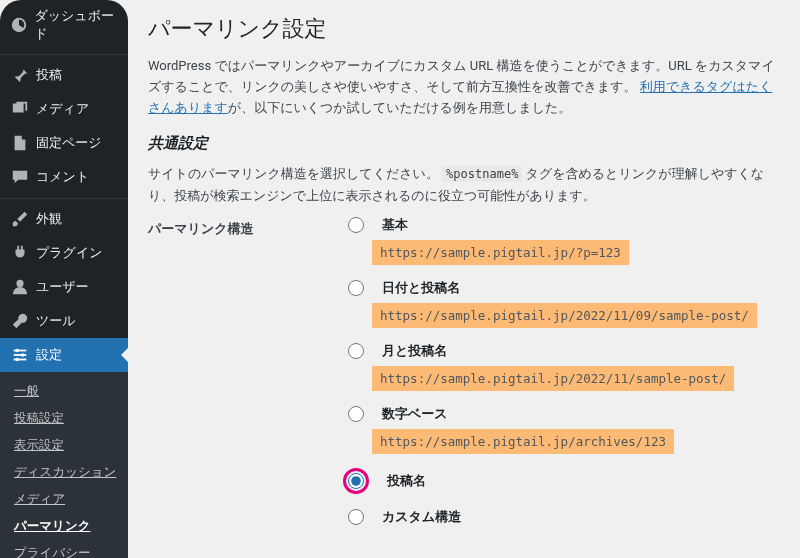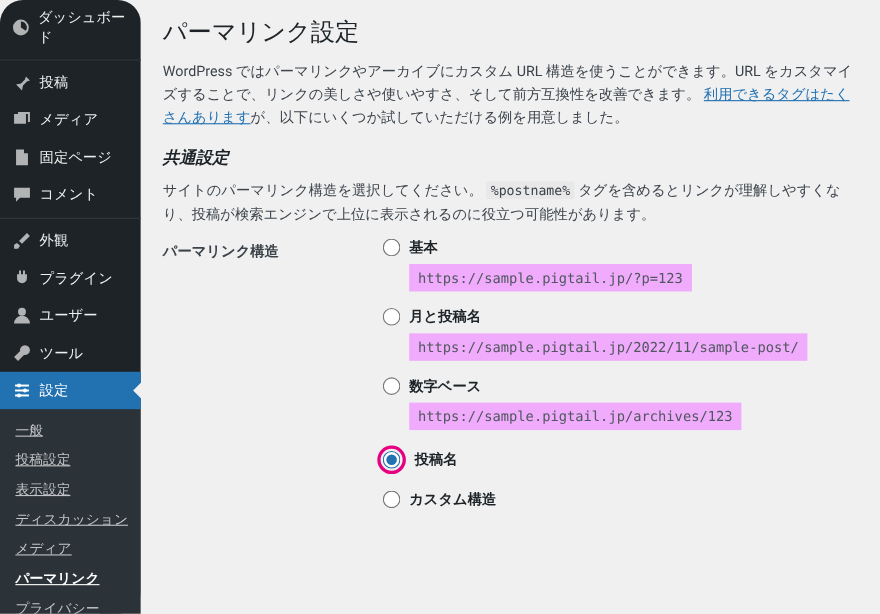--- a/index.html
+++ b/index.html
@@ -21,25 +21,25 @@
   p.intro { font-size:13px; line-height:1.6; margin-bottom:12px;}
   p.intro a { color:#2271b1; text-decoration:underline;}
   h2 { font-size:15px; font-weight:700; color:#1d2327; margin:16px 0 10px;font-style:italic;}
   p.desc { font-size:13px; line-height:1.7; margin-bottom:6px;}
   code.tag { background:#e8e8e8; padding:1px 4px; font-family: Consolas, Monaco, monospace; font-size:12px;}
   .form-table { width:100%; margin-top:8px;}
   .form-row { display:flex; }
   .th { width:200px; font-weight:700; font-size:13px; padding-top:4px;}
   .td { flex:1; }
   .opt { margin-bottom:14px; }
-  .opt label { display:flex; align-items:center; gap:8px; font-weight:700; font-size:13px; color:#1d2327; margin-bottom:6px;}
+  .opt label { display:flex; align-items:center; gap:18px; font-weight:700; font-size:13px; color:#1d2327; margin-bottom:6px;}
   .opt input[type=radio]{ width:16px; height:16px; accent-color:#2271b1;}
   .radio-hl { display:inline-flex; align-items:center; justify-content:center; width:26px; height:26px; border:3px solid #e6007e; border-radius:50%; margin-left:-5px;}
   .radio-hl input[type=radio]{ margin:0; width:16px; height:16px; }
-  .example { font-family: Consolas, Monaco, monospace; font-size:12.5px; color:#50575e; background:#f0abfc; padding:5px 8px; display:inline-block; margin-left:24px;}
+  .example { font-family: Consolas, Monaco, monospace; font-size:12.5px; color:#50575e; background:#fdba74; padding:5px 8px; display:inline-block; margin-left:24px;}
   svg { width:18px; height:18px; fill:currentColor;}
 </style>
 </head>
 <body>
 
 <div class="wrap">
   <div class="sidebar">
     <ul class="menu">
       <li>
           <span class="ico">
@@ -159,20 +159,27 @@
         <div class="td">
 
           <div class="opt">
             <label>
                 <input type="radio" name="perm" style="">
                 <span>基本</span>
               </label>
             <div class="example">https://sample.pigtail.jp/?p=123</div>
           </div>
 
+          <div class="opt">
+            <label>
+                <input type="radio" name="perm" style="">
+                <span>日付と投稿名</span>
+              </label>
+            <div class="example">https://sample.pigtail.jp/2022/11/09/sample-post/</div>
+          </div>
 
           <div class="opt">
             <label>
                 <input type="radio" name="perm" style="">
                 <span>月と投稿名</span>
               </label>
             <div class="example">https://sample.pigtail.jp/2022/11/sample-post/</div>
           </div>
 
           <div class="opt">

